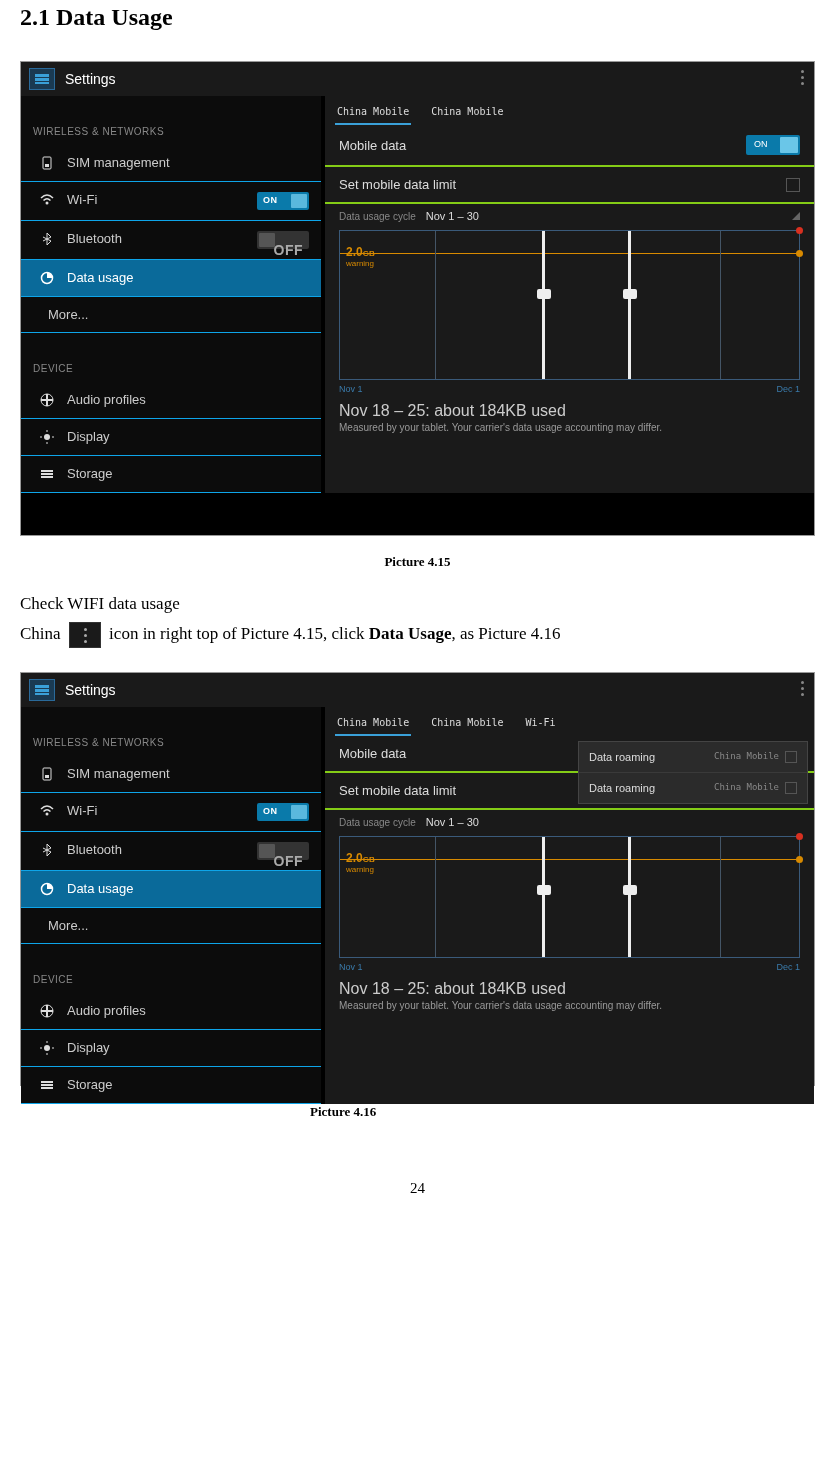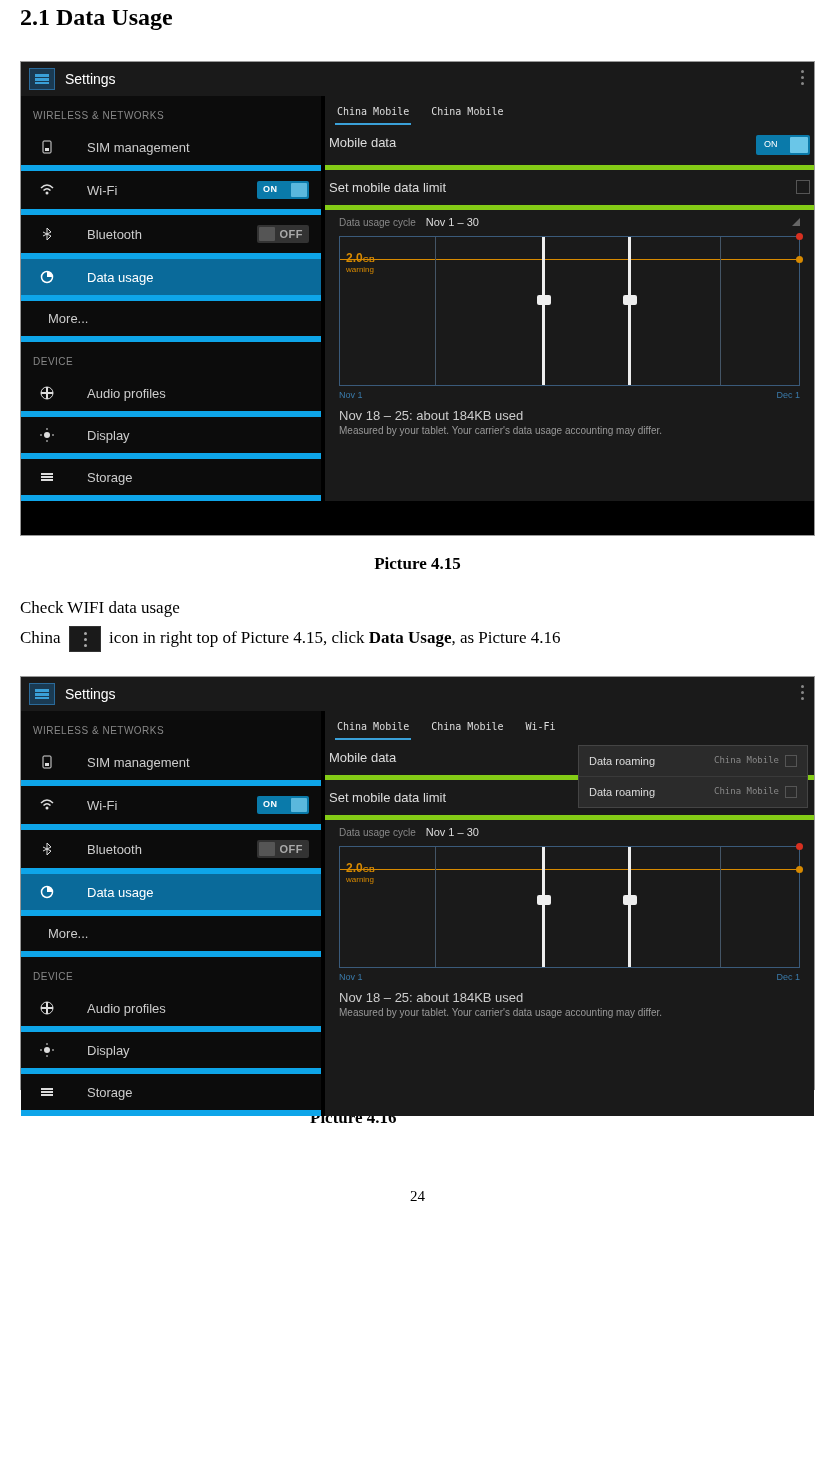--- a/index.html
+++ b/index.html
@@ -9,40 +9,40 @@
   .shot1 { height:475px; }
   .shot2 { height:414px; }
   .titlebar { display:flex; align-items:center; background:#1a1a1a; height:34px; padding:0 8px; position:relative; }
   .settings-icon { width:26px; height:22px; background:#1a3a52; border:1px solid #2a6a9a; display:flex; align-items:center; justify-content:center; }
   .settings-icon svg { width:16px; height:12px; }
   .title-text { color:#fff; font-size:14px; margin-left:10px; }
   .overflow-icon { position:absolute; right:10px; top:8px; display:flex; flex-direction:column; gap:3px; }
   .overflow-icon span { width:3px; height:3px; background:#888; border-radius:50%; display:block; }
   .body-row { display:flex; }
   .sidebar { width:300px; background:#0c0c0c; color:#ccc; font-size:12px; }
-  .section-label { color:#888; font-size:10px; padding:14px 12px 8px 12px; letter-spacing:0.5px; }
-  .nav-item { display:flex; align-items:center; padding:10px 12px 10px 18px; border-bottom:6px solid #0ea5e9; position:relative;gap:20px; }
+  .section-label { color:#888; font-size:10px; padding:14px 12px 8px 12px; letter-spacing:0.5px;margin-top:16px; }
+  .nav-item { display:flex; align-items:flex-start; padding:10px 12px 10px 18px; border-bottom:1px solid #0ea5e9; position:relative; }
   .nav-item.selected { background:#0a6a9a; color:#fff; }
   .nav-item.sub { padding-left:27px; }
   .nav-icon { width:16px; height:16px; margin-right:12px; display:flex; align-items:center; justify-content:center; color:#eee; }
   .nav-item.selected .nav-icon { color:#fff; }
   .nav-label { flex:1; font-size:13px; }
   .toggle { width:52px; height:18px; border-radius:2px; font-size:9px; display:flex; align-items:center; justify-content:center; font-weight:bold; letter-spacing:0.5px; }
   .tog-wrap { position:relative; width:52px; }
   .tog-on { background:#0a7aaa; position:relative; }
   .tog-on .knob { position:absolute; right:2px; top:2px; width:16px; height:14px; background:#5ab8dd; border-radius:1px; }
   .tog-on .lbl { position:absolute; left:6px; top:3px; color:#fff; font-size:9px; }
   .tog-off { background:#333; position:relative; }
   .tog-off .knob { position:absolute; left:2px; top:2px; width:16px; height:14px; background:#555; border-radius:1px; }
-  .tog-off .lbl { position:absolute; right:6px; top:3px; color:#aaa; font-size:11px; }
+  .tog-off .lbl { position:absolute; right:6px; top:11px; color:#aaa; font-size:14px; }
   .content { flex:1; background:#1a1a1a; border-left:4px solid #000; position:relative; }
   .tabs { display:flex; padding:6px 10px 0 10px; gap:18px; }
   .tab { color:#ddd; font-size:10px; font-family:monospace; padding:4px 2px 6px 2px; }
   .tab.active { border-bottom:2px solid #3aa0d8; }
-  .row { display:flex; align-items:flex-start; padding:10px 4px; border-bottom:5px solid #84cc16; }
+  .row { display:flex; align-items:center; padding:10px 14px; border-bottom:2px solid #84cc16; }
   .row-label { color:#ddd; font-size:13px; flex:1; }
   .toggle-big { width:54px; height:20px; background:#0a7aaa; position:relative; border-radius:2px; }
   .toggle-big .knob { position:absolute; right:2px; top:2px; width:18px; height:16px; background:#6ac6e8; border-radius:1px; }
   .toggle-big .lbl { position:absolute; left:8px; top:4px; color:#fff; font-size:9px; }
   .checkbox { width:14px; height:14px; border:1px solid #555; }
   .cycle-row { padding:6px 14px 2px 14px; color:#888; font-size:10px; display:flex; align-items:baseline; gap:10px; position:relative;text-align:right; }
   .cycle-val { color:#ddd; font-size:11px; }
   .spinner-tri { position:absolute; right:14px; bottom:4px; width:0; height:0; border-left:8px solid transparent; border-bottom:8px solid #666; }
   .chart { margin:6px 14px 4px 14px; height:150px; border:1px solid #3a5a7a; position:relative; background:#1a1a1a; }
   .shot2 .chart { height:122px; }
@@ -51,23 +51,23 @@
   .chart .red-dot { position:absolute; right:-4px; top:-4px; width:7px; height:7px; background:#d83020; border-radius:50%; }
   .chart .warn-label { position:absolute; left:6px; top:14px; color:#d88a00; font-size:12px; font-weight:bold; }
   .chart .warn-sub { position:absolute; left:6px; top:28px; color:#d88a00; font-size:8px; }
   .chart .vbar { position:absolute; top:0; bottom:0; width:1px; background:#456; }
   .chart-white1 { left:202px; top:0; bottom:0; width:3px; background:#eee; position:absolute; }
   .chart-white2 { left:288px; top:0; bottom:0; width:3px; background:#eee; position:absolute; }
   .chart .tab1 { position:absolute; left:197px; top:58px; width:14px; height:10px; background:#eee; border-radius:2px; }
   .chart .tab2 { position:absolute; left:283px; top:58px; width:14px; height:10px; background:#eee; border-radius:2px; }
   .shot2 .chart .tab1, .shot2 .chart .tab2 { top:48px; }
   .axis-row { display:flex; justify-content:space-between; padding:0 14px; color:#3a7aaa; font-size:9px; }
-  .usage-text { padding:8px 14px 2px 14px; color:#ccc; font-size:13px; }
+  .usage-text { padding:8px 14px 2px 14px; color:#ccc; font-size:16px; }
   .disclaimer { padding:0 14px 10px 14px; color:#999; font-size:10px; }
-  .caption { text-align:center; font-weight:bold; font-size:17px; margin:18px 0 24px 0; }
+  .caption { text-align:center; font-weight:bold; font-size:13px; margin:18px 0 24px 0; }
   .caption.left { text-align:left; margin-left:290px; }
   .para { font-size:17px; margin:8px 0; }
   .inline-icon { display:inline-block; width:32px; height:26px; background:#1a1a1a; vertical-align:middle; border:1px solid #333; position:relative; margin:0 4px; }
   .inline-icon .d1,.inline-icon .d2,.inline-icon .d3{ position:absolute; width:3px; height:3px; background:#aaa; border-radius:50%; left:14px; }
   .inline-icon .d1{top:5px;} .inline-icon .d2{top:11px;} .inline-icon .d3{top:17px;}
   .popup-menu { position:absolute; right:6px; top:34px; width:230px; background:#2b2b2b; border:1px solid #444; font-size:11px; color:#ddd; }
   .popup-menu .mi { padding:9px 10px; border-bottom:1px solid #3a3a3a; display:flex; align-items:flex-start; }
   .popup-menu .mi:last-child { border-bottom:none; }
   .popup-menu .mi .mlabel { flex:1; }
   .popup-menu .mi .sub { color:#888; font-family:monospace; font-size:9px; margin-left:4px; }

